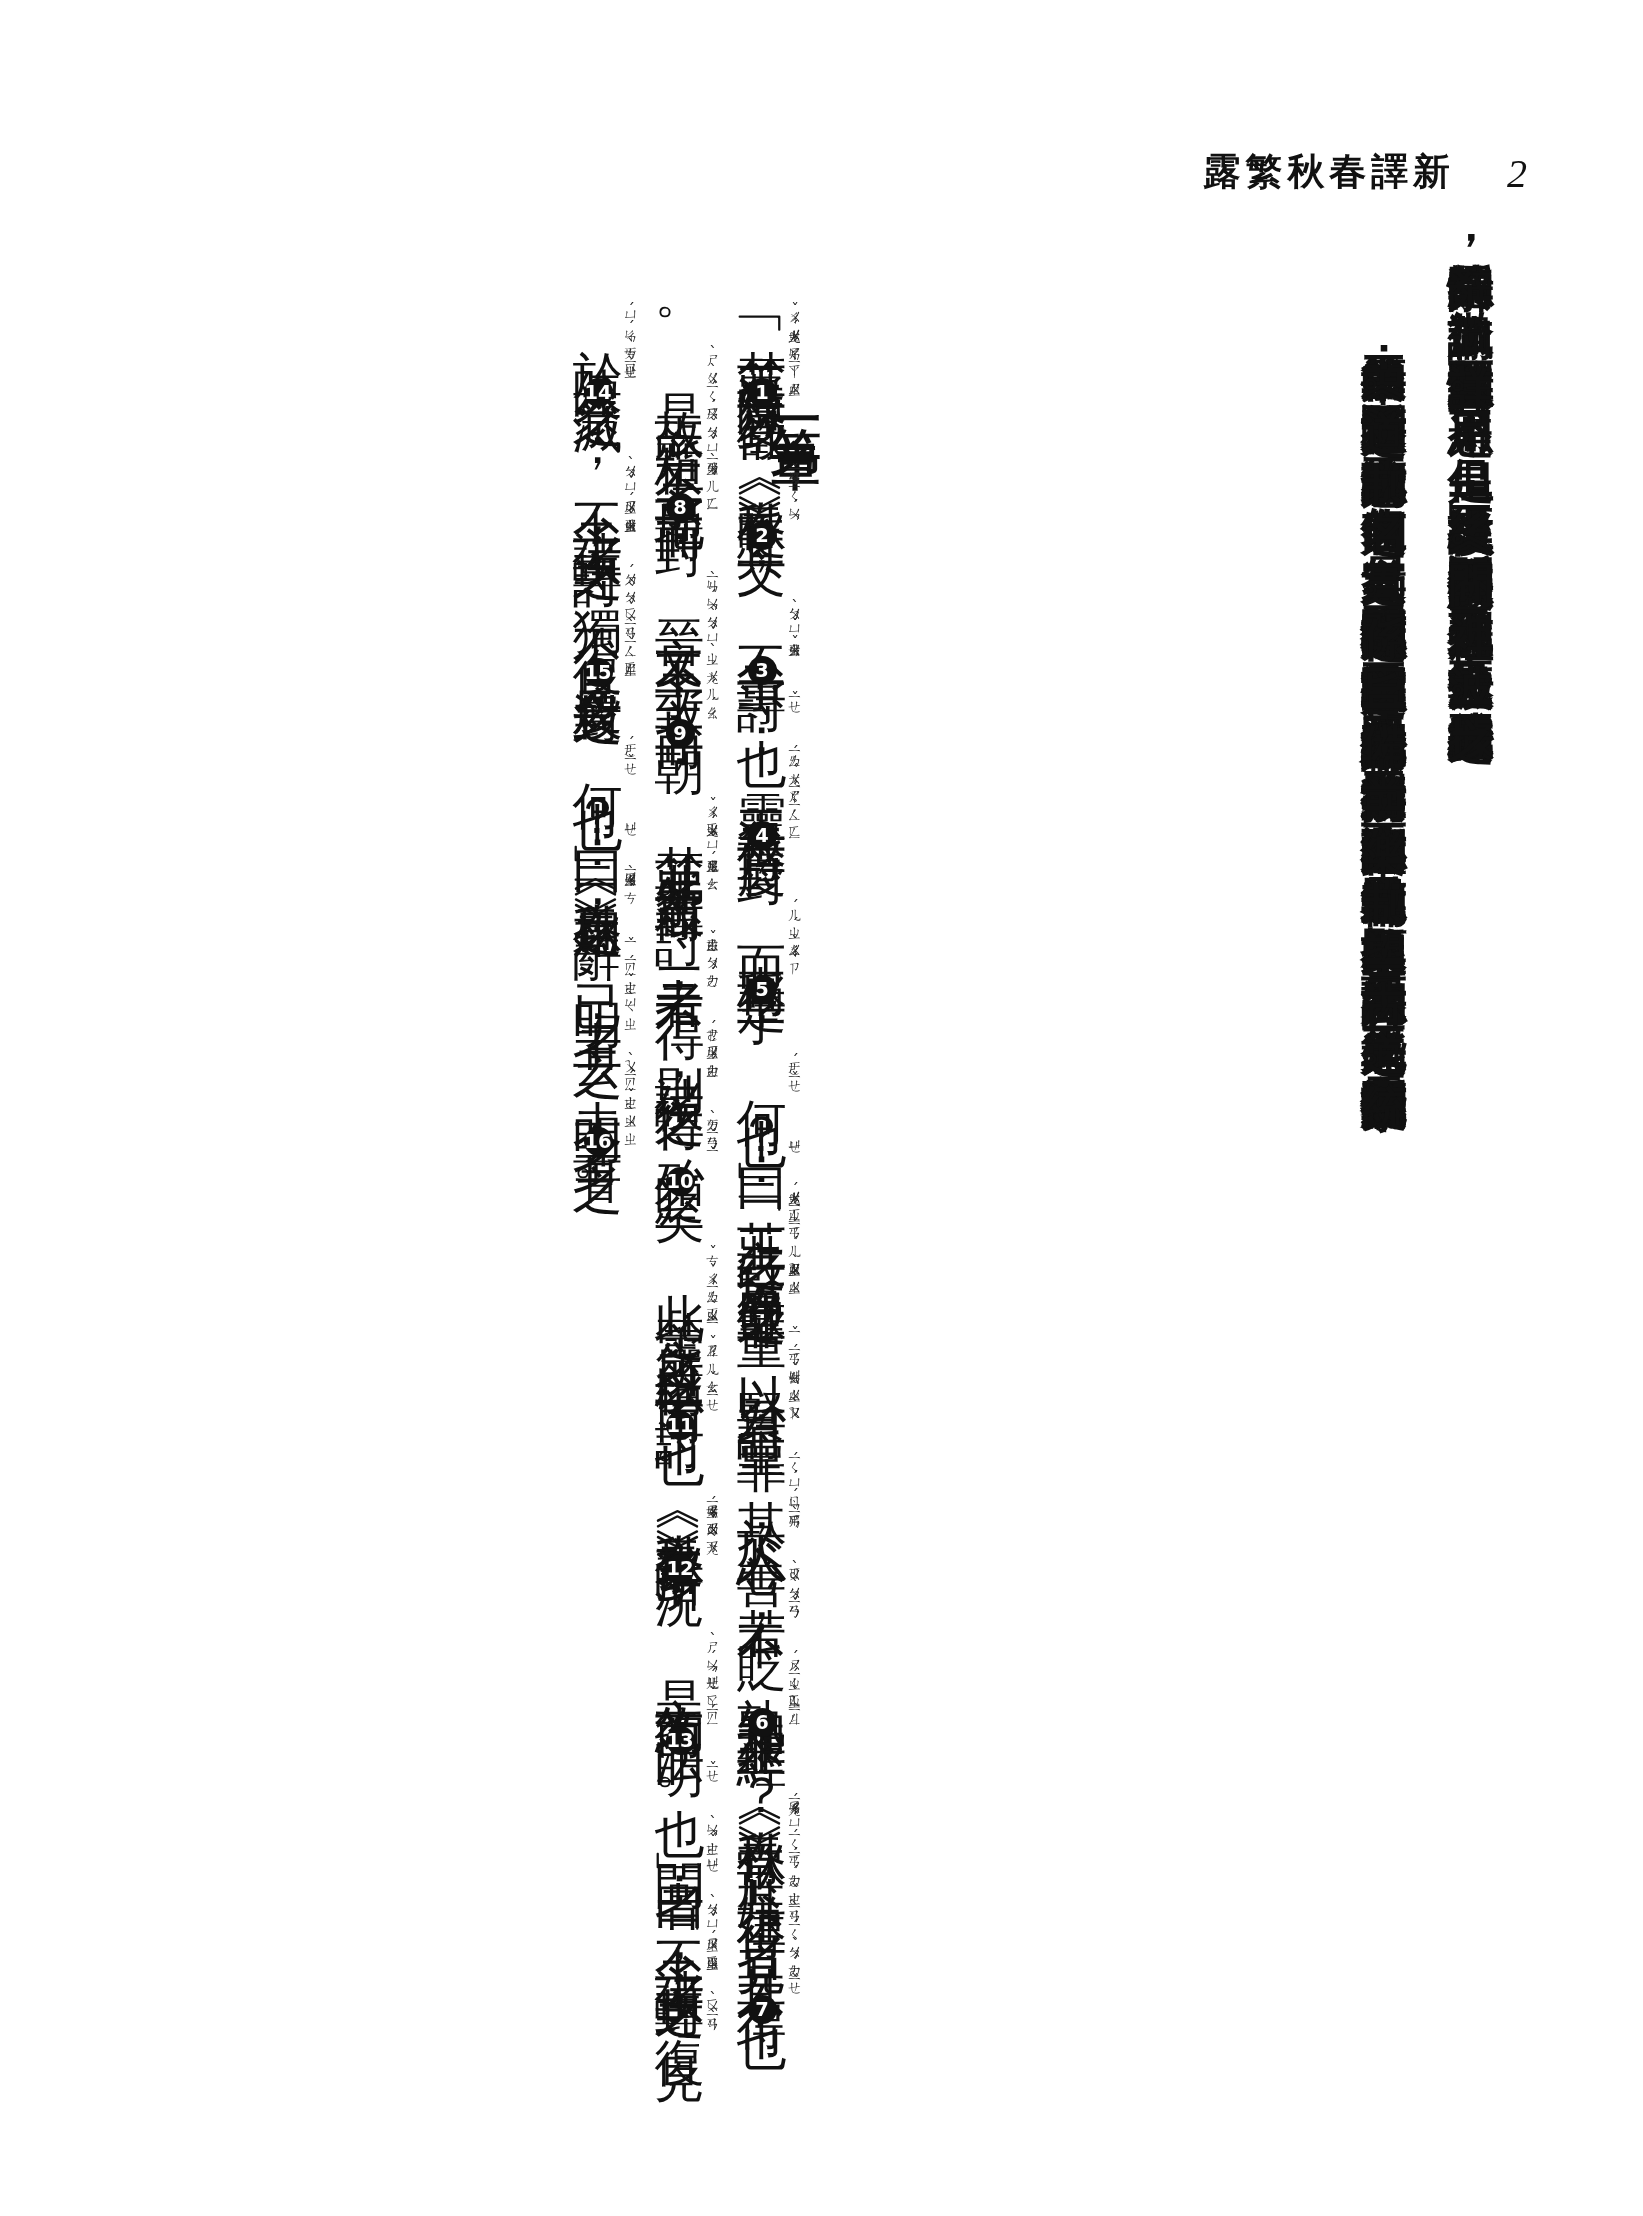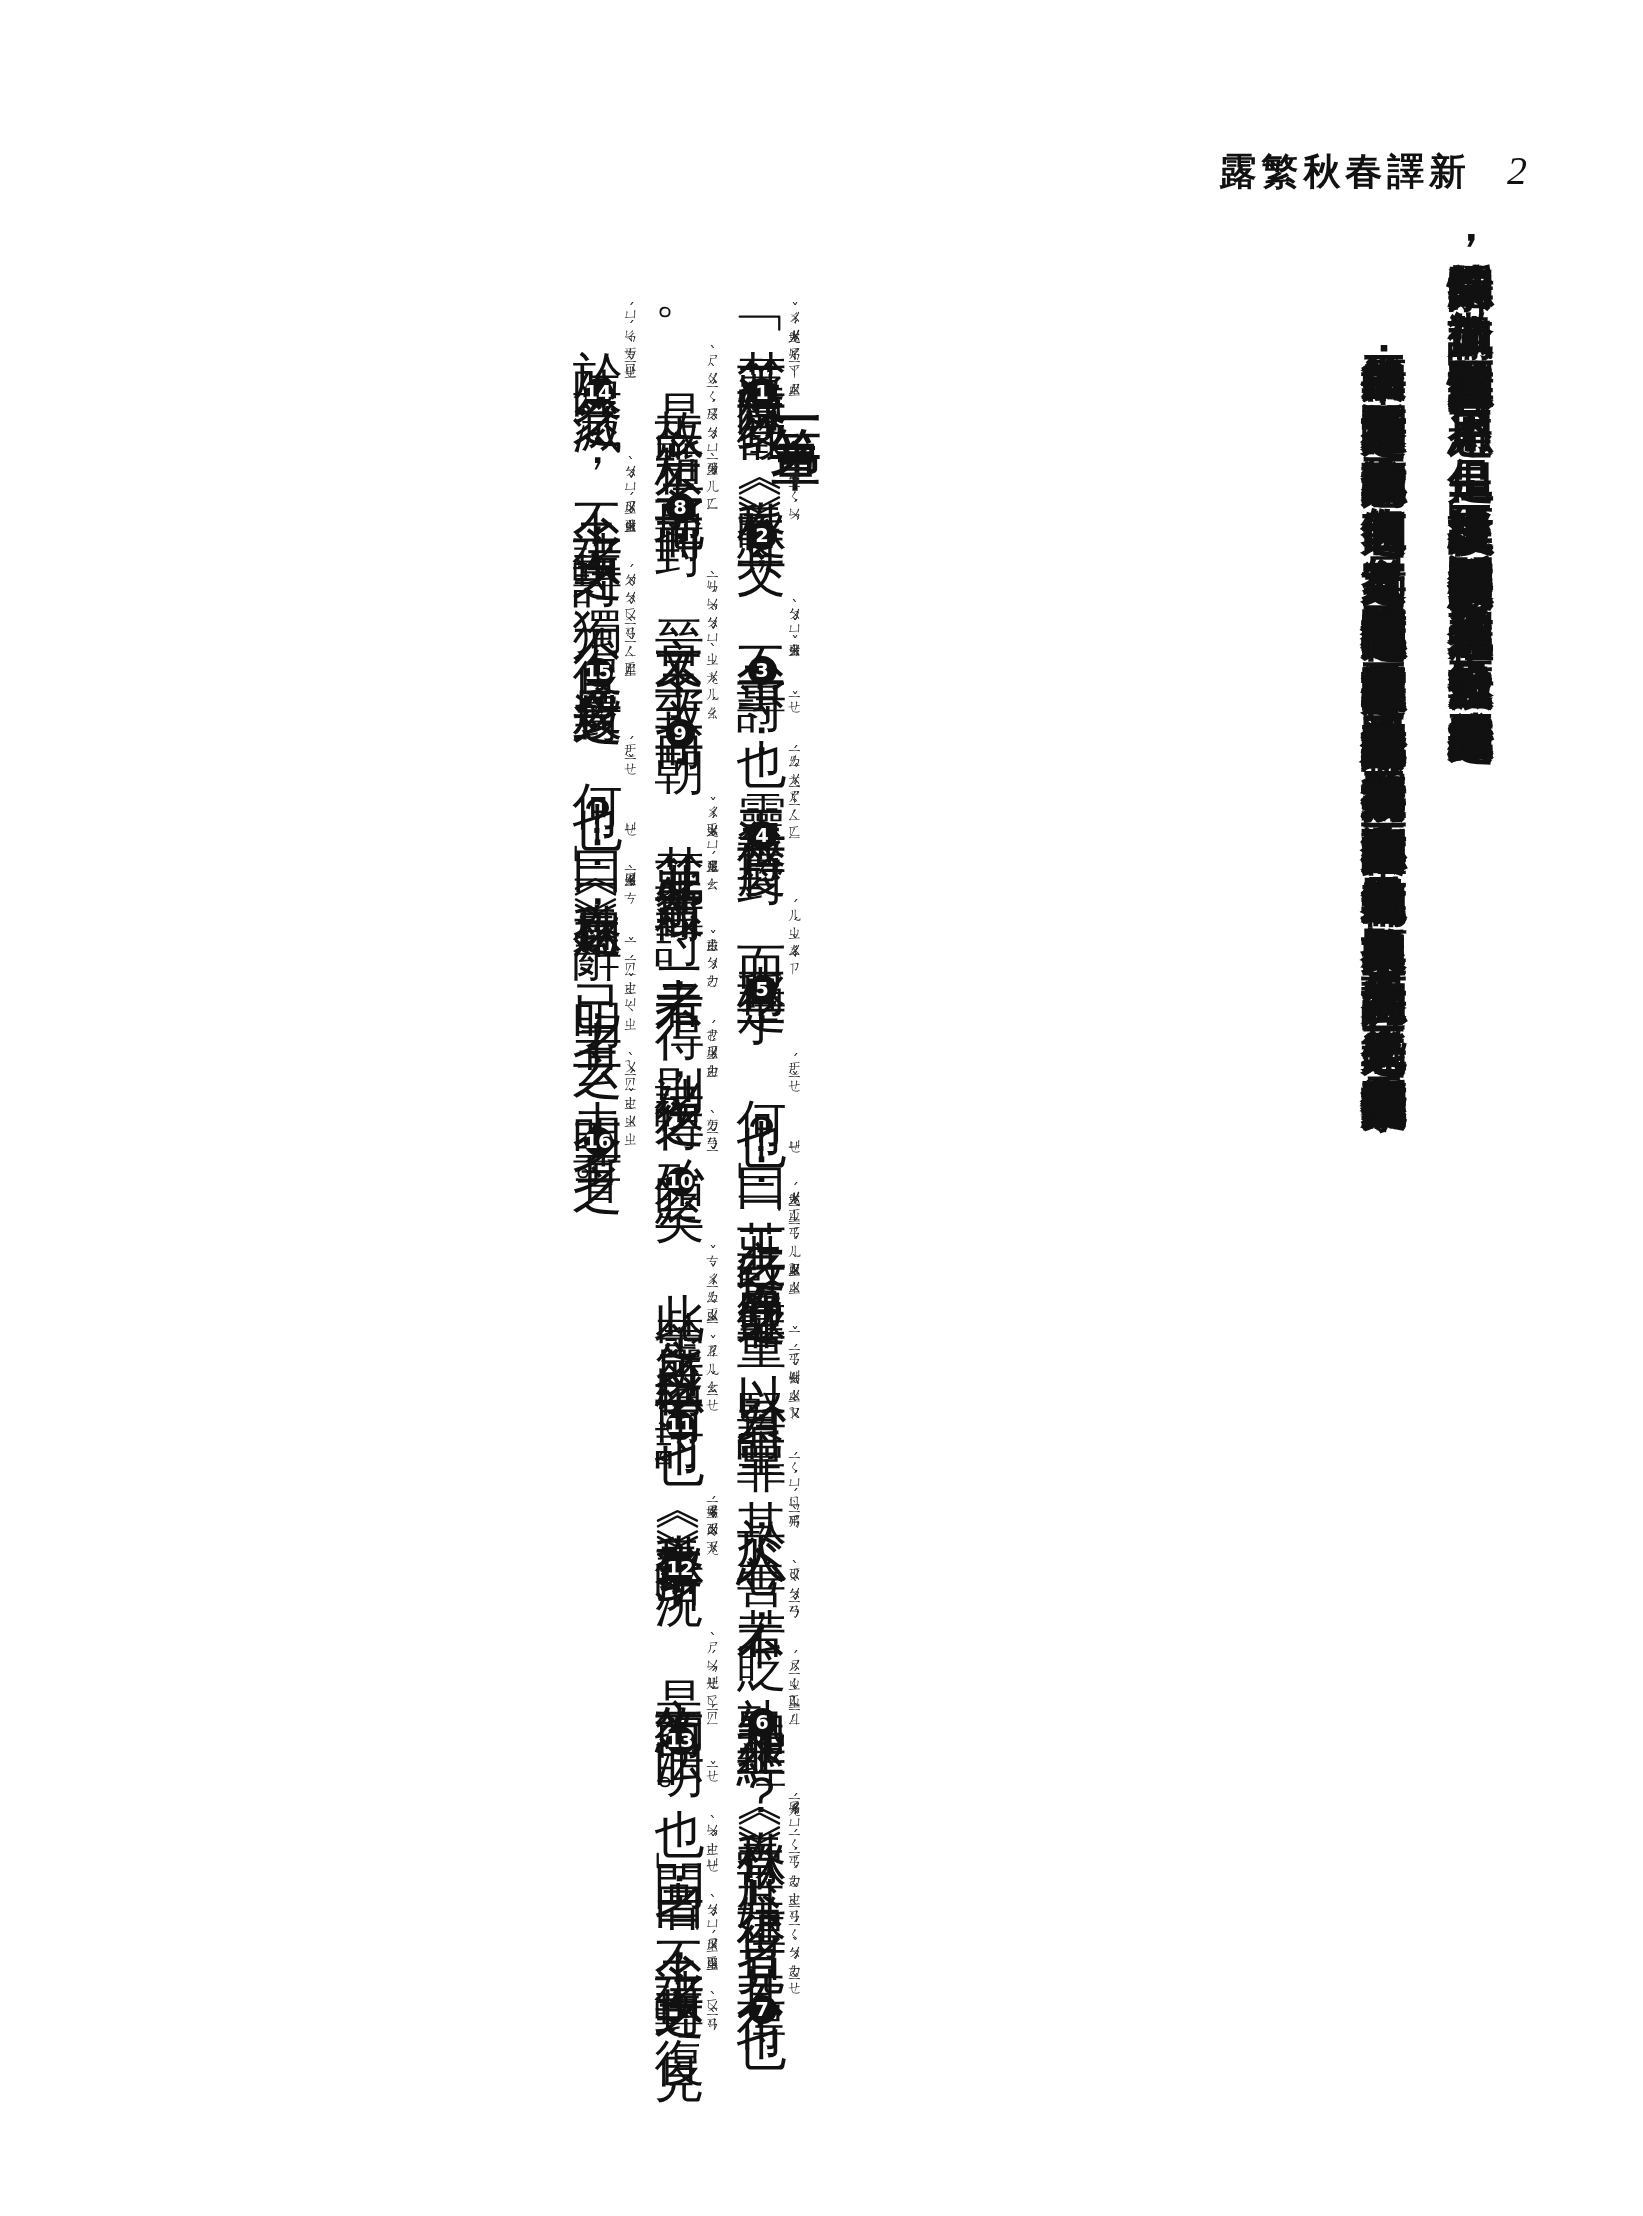--- a/index.html
+++ b/index.html
@@ -1,19 +1,19 @@
 <!DOCTYPE html>
 <html style="font-size:13px"><head>
   <meta charset="utf-8">
   <style>
     html, body { margin:0; padding:0; background:#ffffff; }
     body { width:1644px; height:2216px; position:relative; overflow:hidden;
            font-family:"DejaVu Serif", "Liberation Serif", serif; color:#111; }
 
-    .running-head { position:absolute; top:147px; right:117px; display:flex; align-items:flex-start; gap:36px; }
+    .running-head { position:absolute; top:147px; right:117px; display:flex; align-items:flex-end; gap:52px; }
     .book-title { font-family:"DejaVu Sans", sans-serif; font-weight:bold; font-size:37px; letter-spacing:4.9px; color:#111; }
     .page-number { font-family:"Liberation Serif", serif; font-style:italic; font-size:40px; color:#111; }
 
     .vert { position:absolute; writing-mode:vertical-rl; text-orientation:upright; }
 
     
     .intro { top:226px; right:129px; height:1827px; font-size:46px; line-height:87px;
              letter-spacing:0.4px; font-family:"DejaVu Serif", serif; font-weight:bold; }
     .intro p { margin:0; }
     .intro p.indent { text-indent:2em; }

